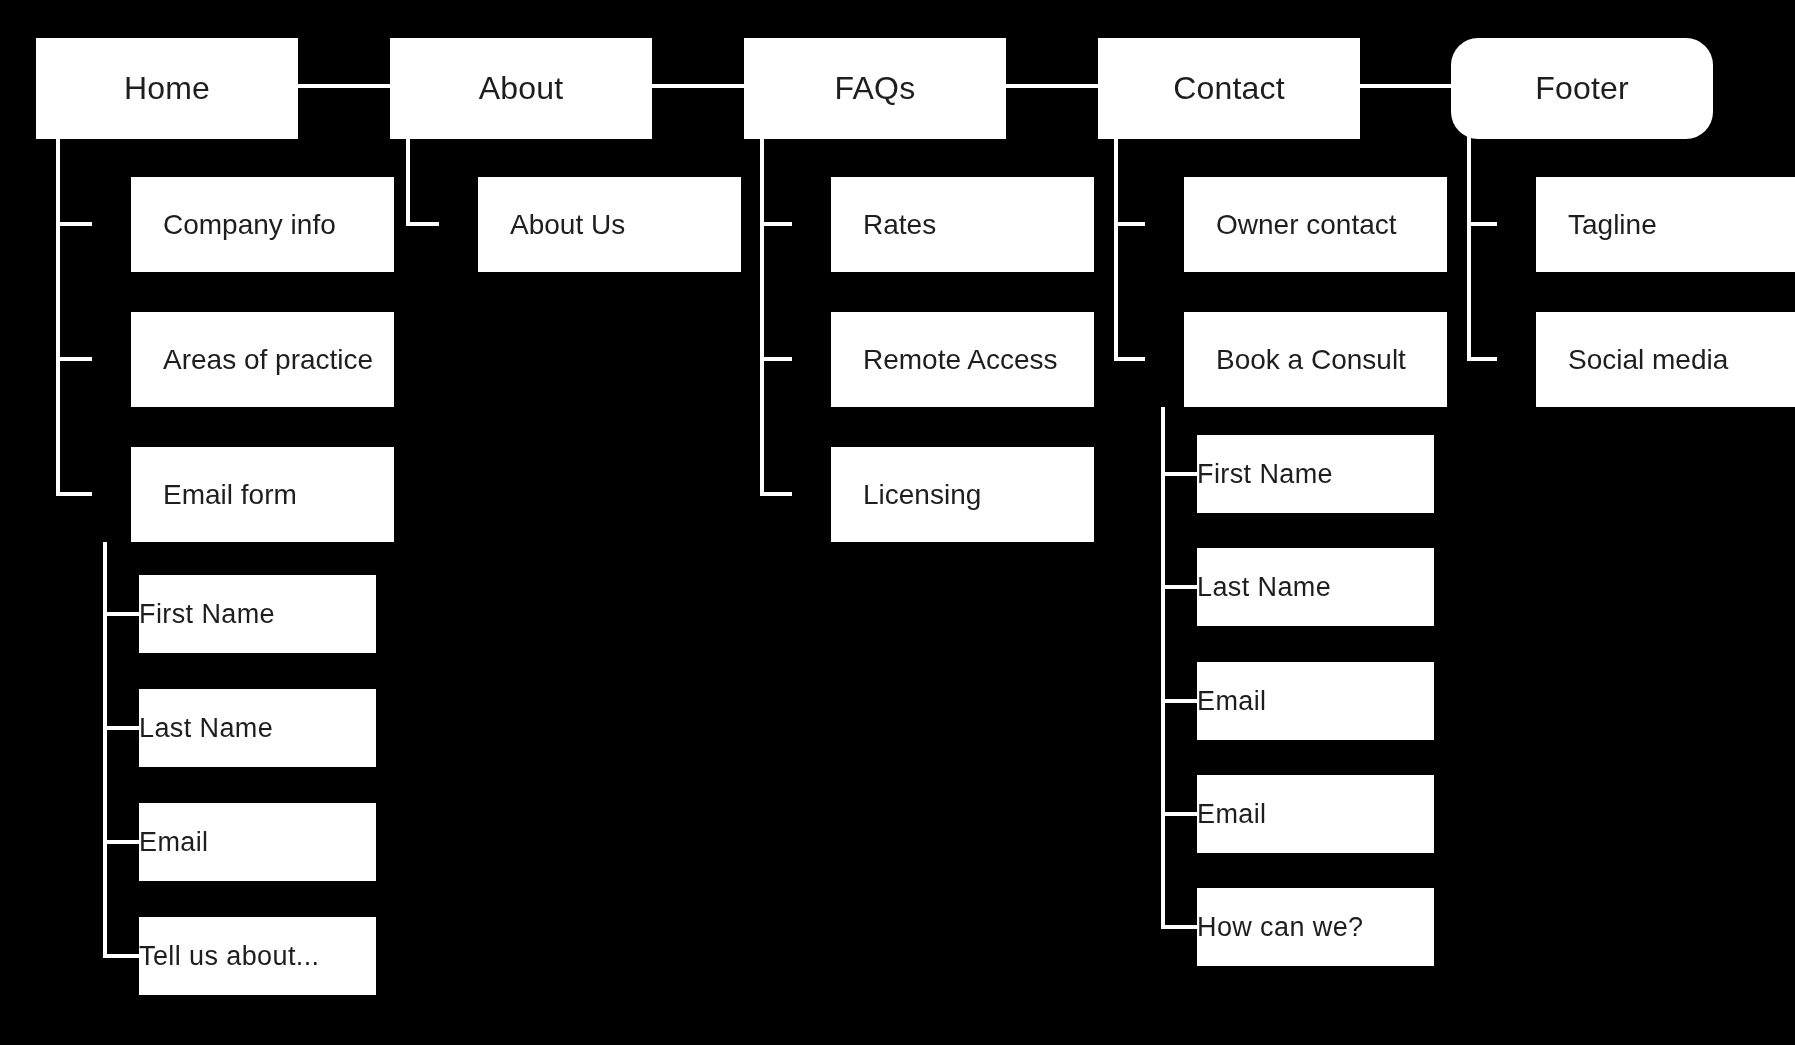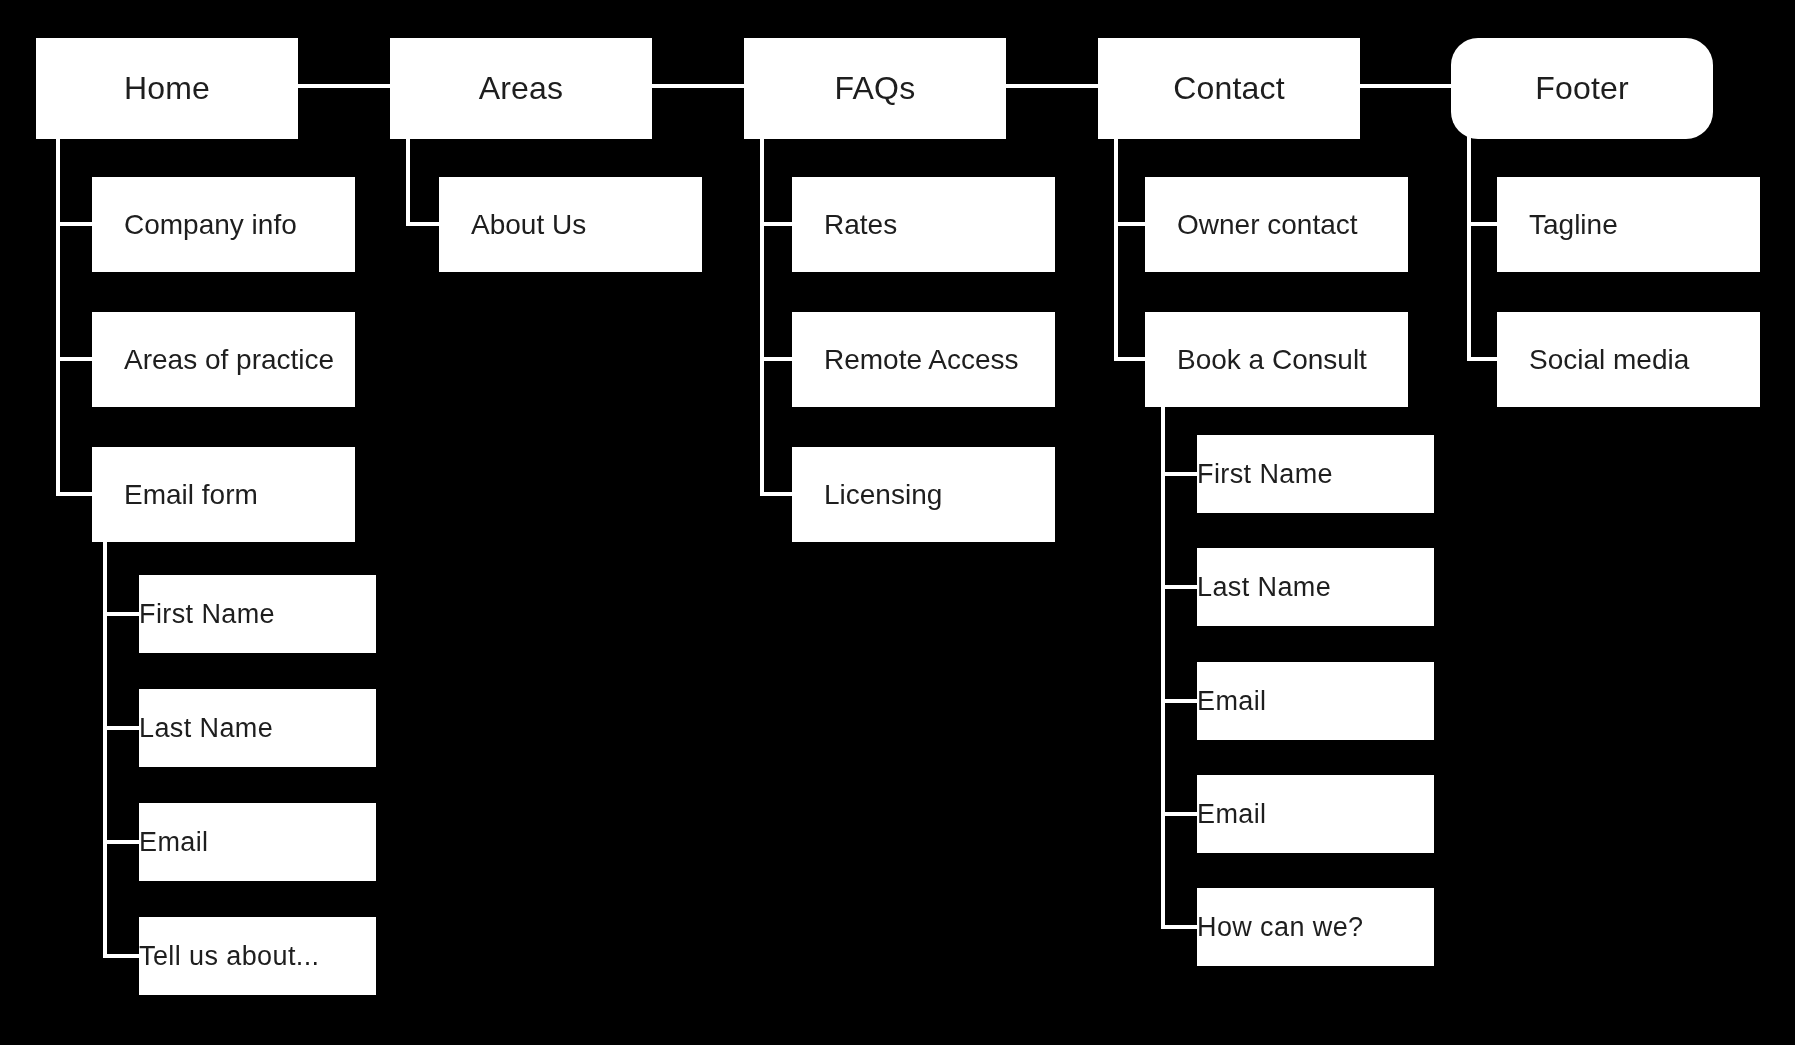--- a/index.html
+++ b/index.html
@@ -38,20 +38,21 @@
     font-size: 32px;
     font-weight: 500;
     letter-spacing: 0.2px;
   }
   .node.l2 {
     width: 263px;
     height: 95px;
     padding-left: 32px;
     font-size: 28px;
     font-weight: 400;
+    margin-left: 39px;
   }
   .node.l3 {
     width: 237px;
     height: 78px;
     font-size: 27px;
     font-weight: 400;
     letter-spacing: 0.4px;
   }
   .line {
     position: absolute;
@@ -62,21 +63,21 @@
 </style>
 </head>
 <body>
 
 <div class="stage">
 
   <div class="node top" style="left:36px; top:38px;">
       <span>Home</span>
     </div>
   <div class="node top" style="left:390px; top:38px;">
-      <span>Areas</span>
+      <span>About</span>
     </div>
   <div class="node top" style="left:744px; top:38px;">
       <span>FAQs</span>
     </div>
   <div class="node top" style="left:1098px; top:38px;">
       <span>Contact</span>
     </div>
   <div class="node top" style="left:1451px; top:38px;border-radius:27px;">
       <span>Footer</span>
     </div>

